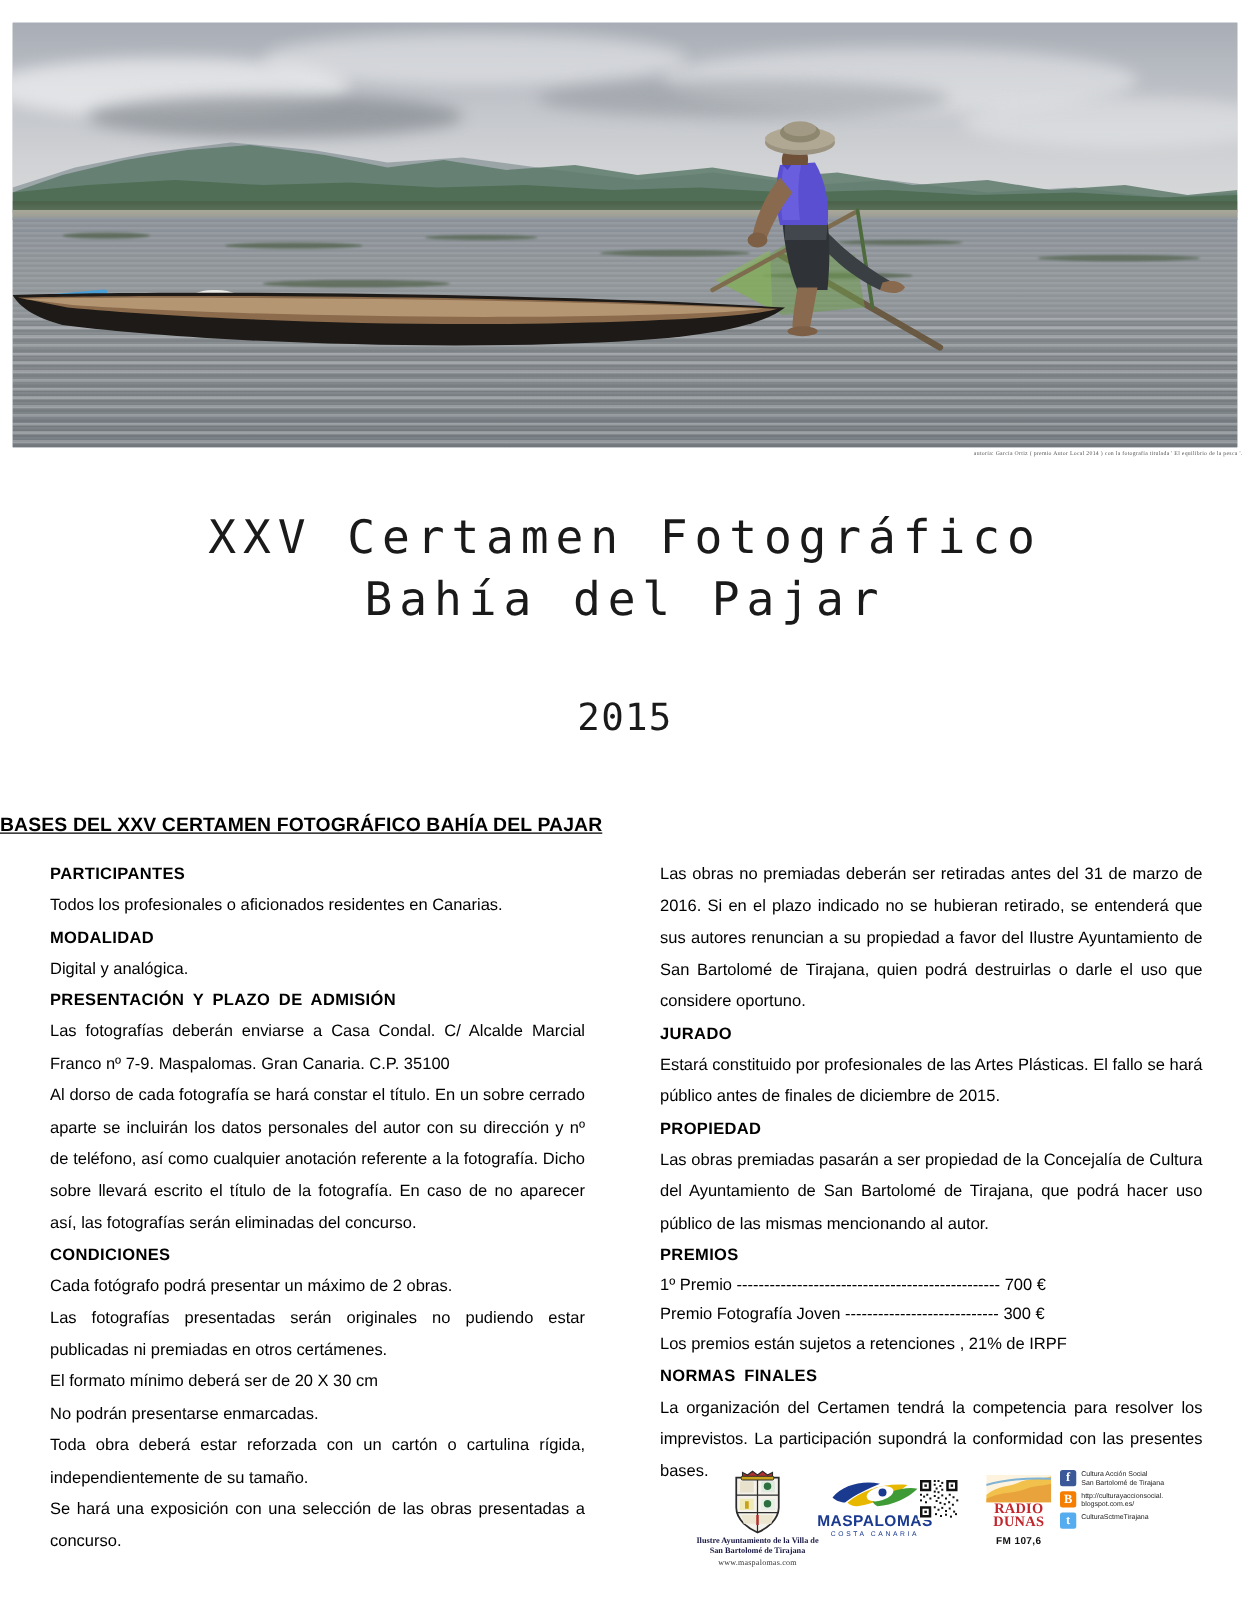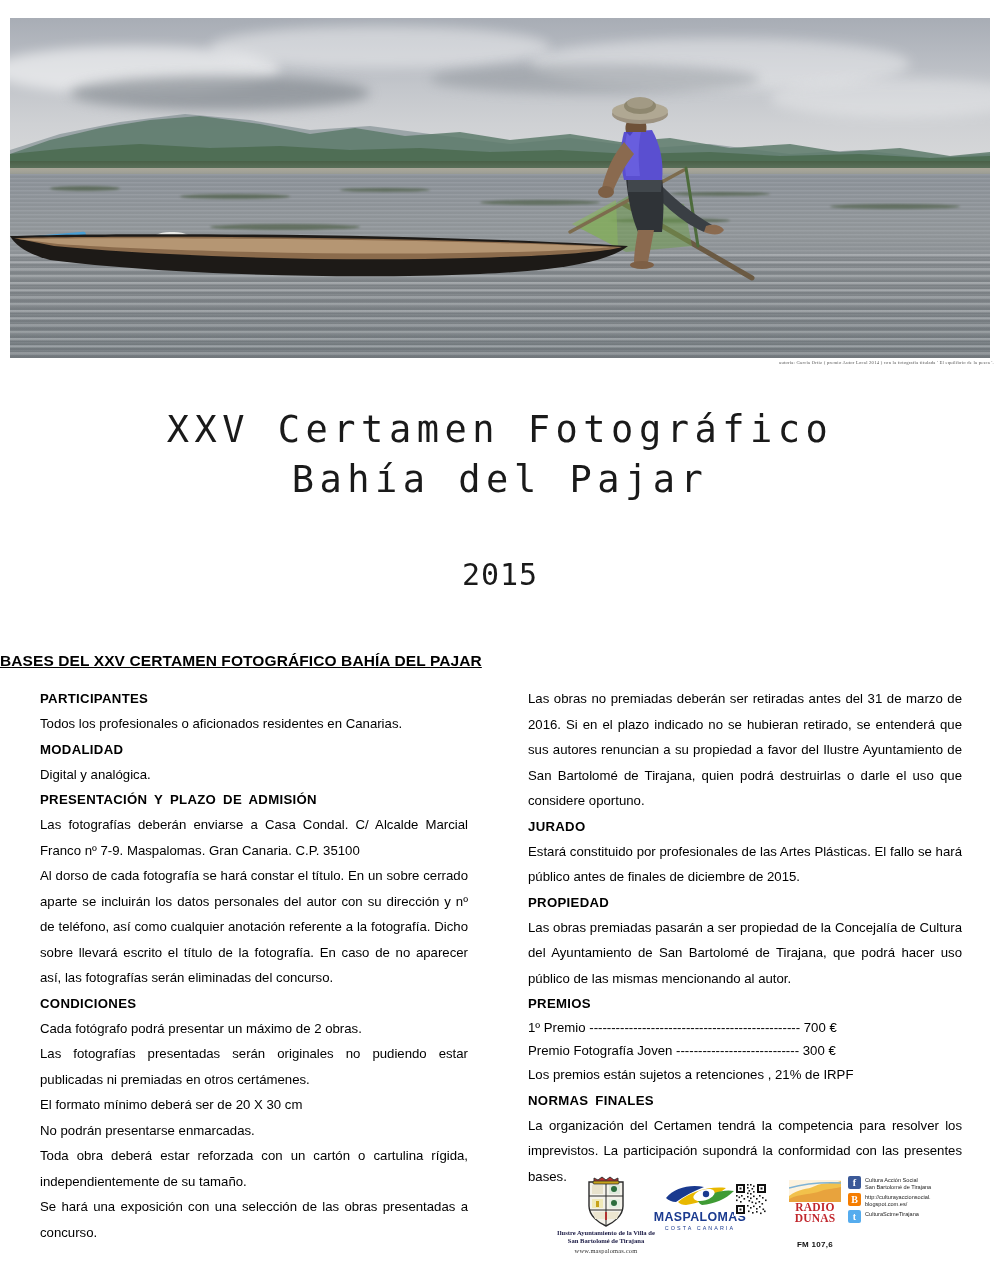--- a/index.html
+++ b/index.html
@@ -258,21 +258,21 @@
   }
   .radio-art {
     width: 52px; height: 22px; margin: 0 auto; display: block;
   }
   .radio-word {
     font-family: "Liberation Serif", serif;
     font-weight: bold; font-size: 11.5px; line-height: 11px;
     color: #c1272d; letter-spacing: .2px;
   }
   .radio-fm {
-    font-size: 8px; font-weight: bold; color: #111; margin-top: 16px; letter-spacing: .3px;
+    font-size: 8px; font-weight: bold; color: #111; margin-top: 4px; letter-spacing: .3px;
   }
 
   .socials { position: absolute; left: 320px; top: 4px; width: 142px; }
   .social-row { display: flex; align-items: flex-start; margin-bottom: 2px; }
   .social-ico {
     width: 13px; height: 13px; border-radius: 2px; flex: 0 0 auto;
     margin-right: 4px; position: relative;
   }
   .social-ico.fb { background: #3b5998; }
   .social-ico.bl { background: #f57d00; }

